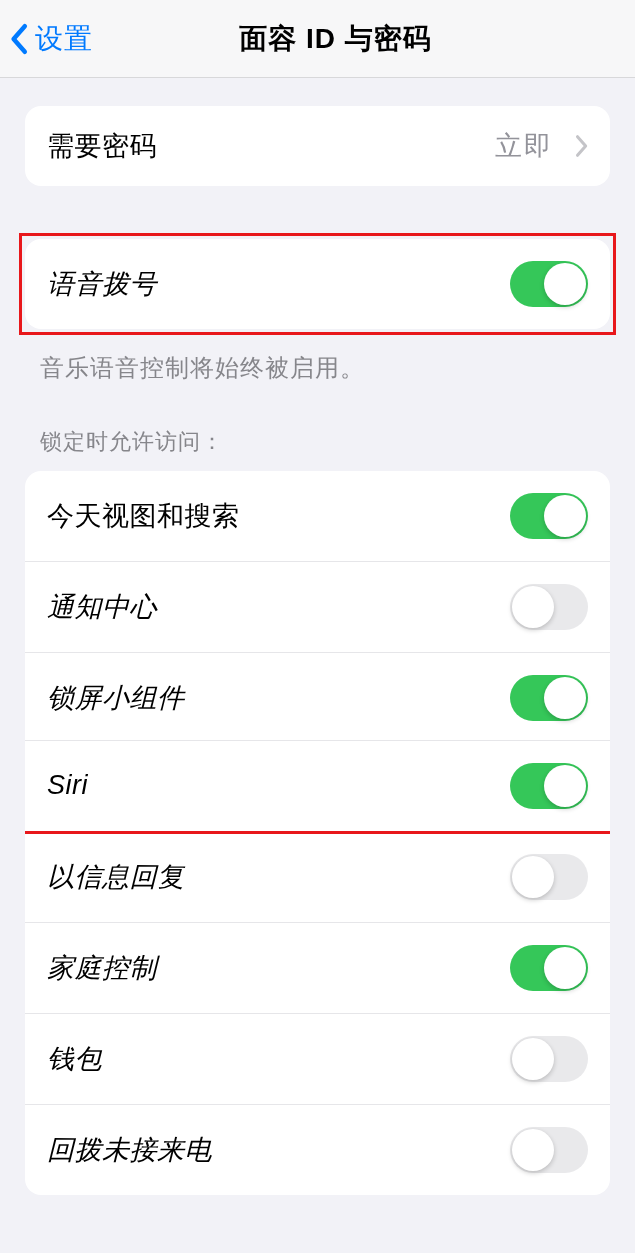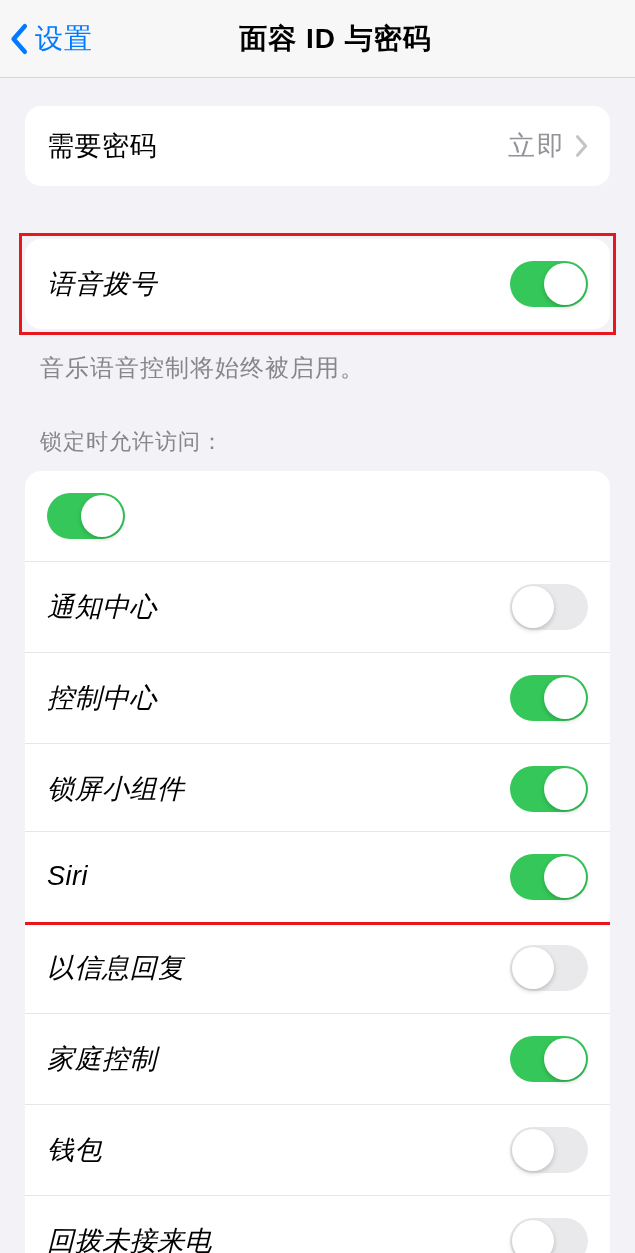--- a/index.html
+++ b/index.html
@@ -73,21 +73,21 @@
       font-style: italic;
     }
     .row-label {
       font-size: 27px;
       color: #000;
       letter-spacing: 0.5px;
     }
     .row-value-wrap {
       display: flex;
       align-items: center;
-      gap: 8px;
+      gap: 21px;
     }
     .row-value {
       font-size: 27px;
       color: #93939a;
       letter-spacing: 2px;
     }
     .chevron-right {
       width: 14px;
       height: 24px;
       color: #c4c4c8;
@@ -185,33 +185,28 @@
     </div>
   </div>
 </div>
 
 <div class="footer-text">音乐语音控制将始终被启用。</div>
 
 <div class="section-header">锁定时允许访问：</div>
 
 <div class="group group-lock" id="lock-access-group">
     <div class="row">
+      <span class="row-label">今天视图和搜索</span>
       <div class="toggle on">
         <div class="toggle-knob"></div>
       </div>
     </div>
     <div class="row">
       <span class="row-label">通知中心</span>
       <div class="toggle off">
-        <div class="toggle-knob"></div>
-      </div>
-    </div>
-    <div class="row">
-      <span class="row-label">控制中心</span>
-      <div class="toggle on">
         <div class="toggle-knob"></div>
       </div>
     </div>
     <div class="row">
       <span class="row-label">锁屏小组件</span>
       <div class="toggle on">
         <div class="toggle-knob"></div>
       </div>
     </div>
     <div class="row highlight-row">

